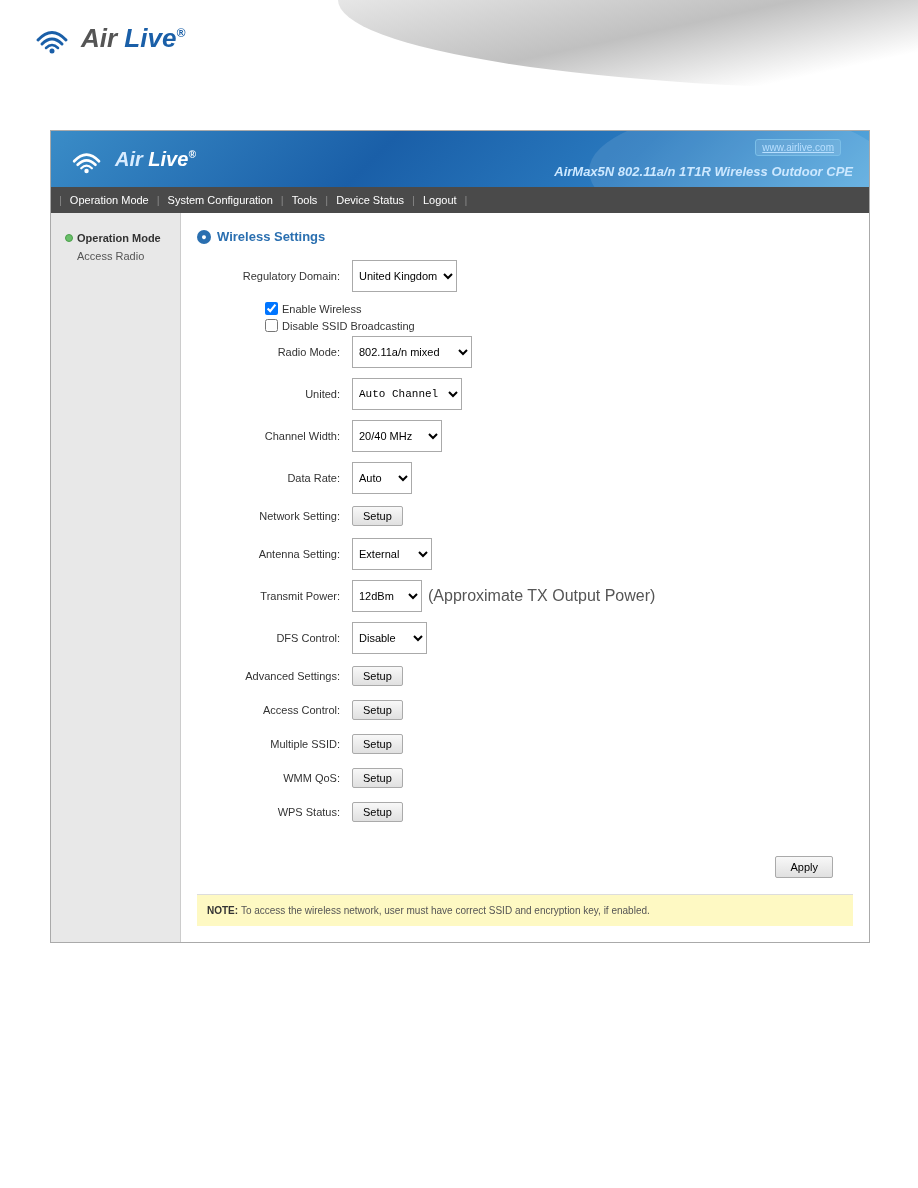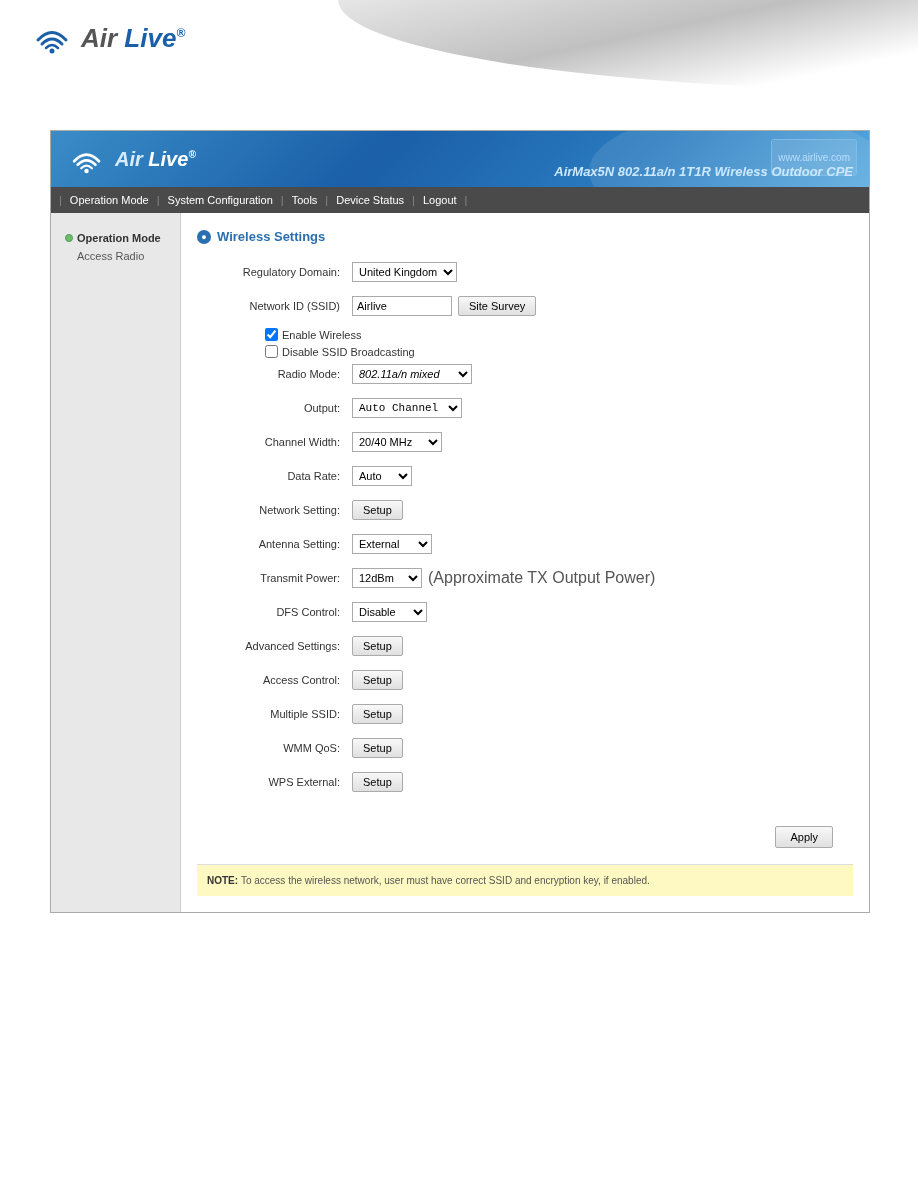--- a/index.html
+++ b/index.html
@@ -69,28 +69,29 @@
       border-radius: 50%;
     }
     .device-logo {
       display: flex;
       align-items: center;
       gap: 8px;
     }
     .device-website {
       position: absolute;
       top: 8px;
-      right: 12px;
+      right: 28px;
       color: #b8dfff;
       font-size: 10px;
       border: 1px solid #7bbfe8;
-      padding: 12px 6px;
+      padding: 2px 6px;
       border-radius: 3px;
       background: rgba(255,255,255,0.1);
       z-index: 1;
+      text-decoration: underline;
     }
     .device-model {
       color: #cce8ff;
       font-size: 13px;
       font-weight: bold;
       font-style: italic;
       position: absolute;
       right: 16px;
       bottom: 8px;
       z-index: 1;
@@ -209,21 +210,21 @@
     .form-control {
       display: flex;
       align-items: center;
       gap: 6px;
     }
     .select-box {
       font-size: 11px;
       padding: 1px 2px;
       border: 1px solid #aaa;
       background: #fff;
-      height: 20px;
+      height: 32px;
       min-width: 80px;
     }
     .text-input {
       font-size: 11px;
       padding: 1px 4px;
       border: 1px solid #aaa;
       background: #fff;
       height: 20px;
       width: 100px;
     }
@@ -362,49 +363,42 @@
 
         <div class="form-row">
           <div class="form-label">Regulatory Domain:</div>
           <div class="form-control">
             <select class="select-box">
               <option>United Kingdom</option>
             </select>
           </div>
         </div>
 
-        <div class="form-row">
-          <div class="form-label">Network ID (SSID)</div>
-          <div class="form-control">
-            <input type="text" class="text-input" value="Airlive" style="">
-            <button class="btn btn-site-survey">Site Survey</button>
-          </div>
-        </div>
 
         <div class="checkbox-row">
           <input type="checkbox" checked="" style="">
           <label>Enable Wireless</label>
         </div>
 
         <div class="checkbox-row">
           <input type="checkbox" style="">
           <label>Disable SSID Broadcasting</label>
         </div>
 
         <div class="form-row">
           <div class="form-label">Radio Mode:</div>
           <div class="form-control">
-            <select class="select-box" style="min-width:120px;font-style:italic;">
+            <select class="select-box" style="min-width:120px;">
               <option>802.11a/n mixed</option>
             </select>
           </div>
         </div>
 
         <div class="form-row">
-          <div class="form-label">Output:</div>
+          <div class="form-label">United:</div>
           <div class="form-control">
             <select class="select-box" style="min-width:110px;font-family:Liberation Mono, monospace;">
               <option>Auto Channel</option>
             </select>
           </div>
         </div>
 
         <div class="form-row">
           <div class="form-label">Channel Width:</div>
           <div class="form-control">
@@ -480,21 +474,21 @@
         </div>
 
         <div class="form-row">
           <div class="form-label">WMM QoS:</div>
           <div class="form-control">
             <button class="btn btn-setup">Setup</button>
           </div>
         </div>
 
         <div class="form-row">
-          <div class="form-label">WPS External:</div>
+          <div class="form-label">WPS Status:</div>
           <div class="form-control">
             <button class="btn btn-setup">Setup</button>
           </div>
         </div>
 
         <div class="apply-row">
           <button class="btn btn-apply">Apply</button>
         </div>
 
         <div class="note-area">

